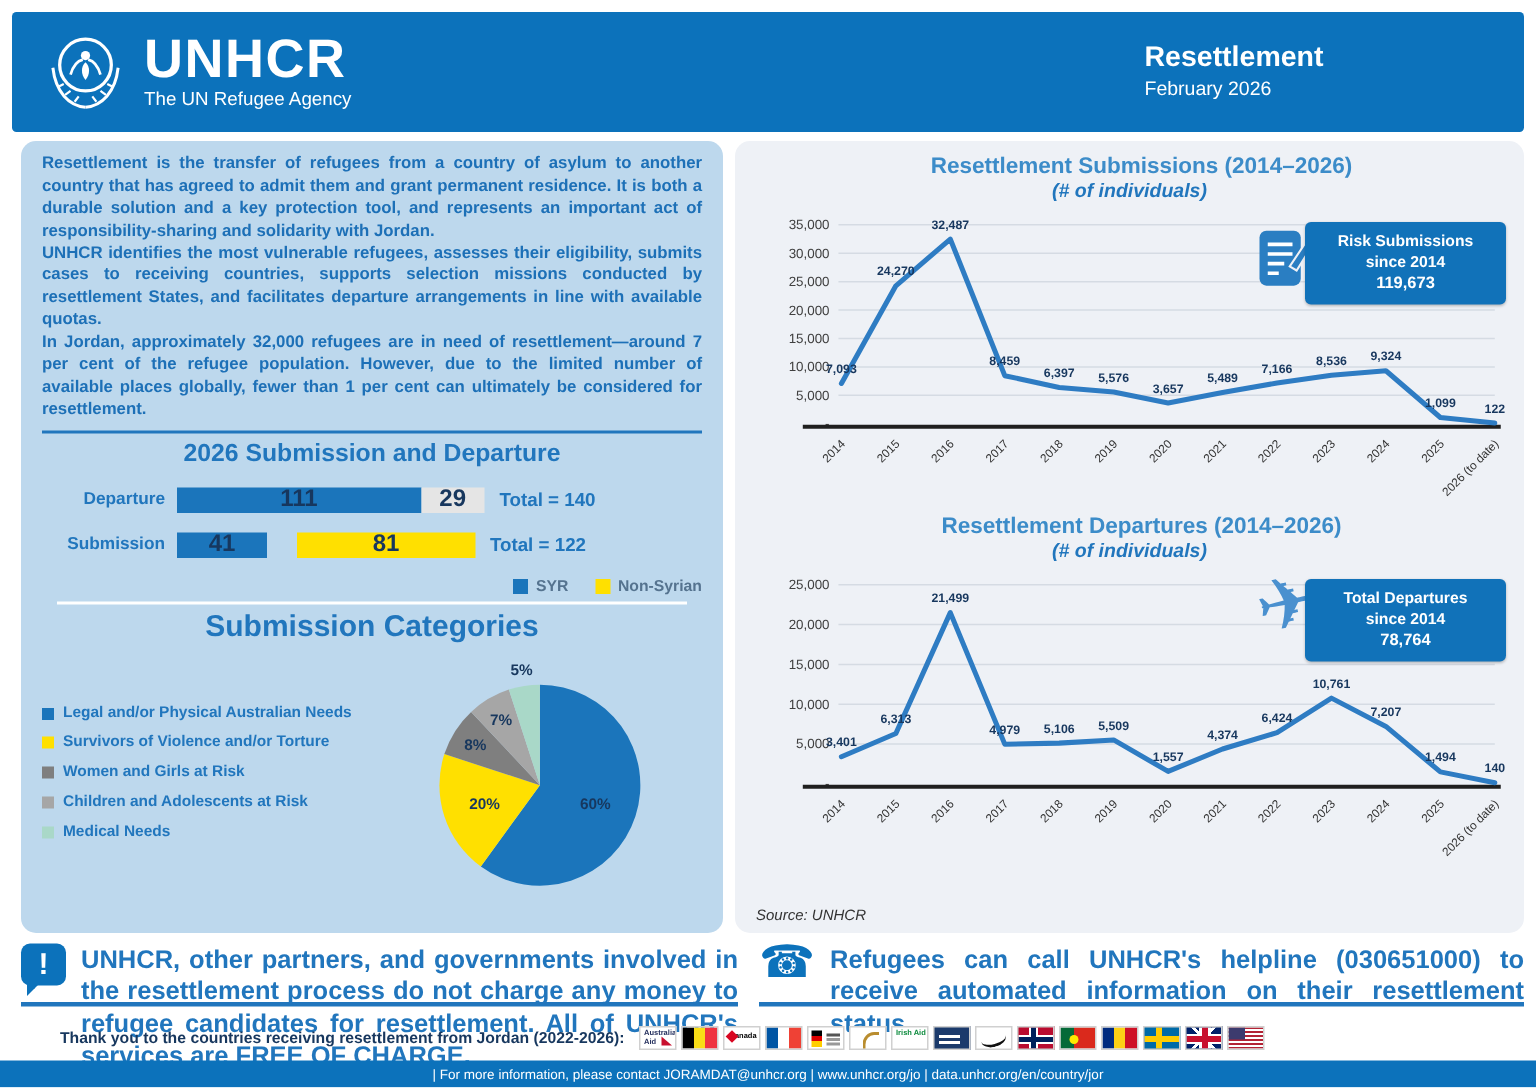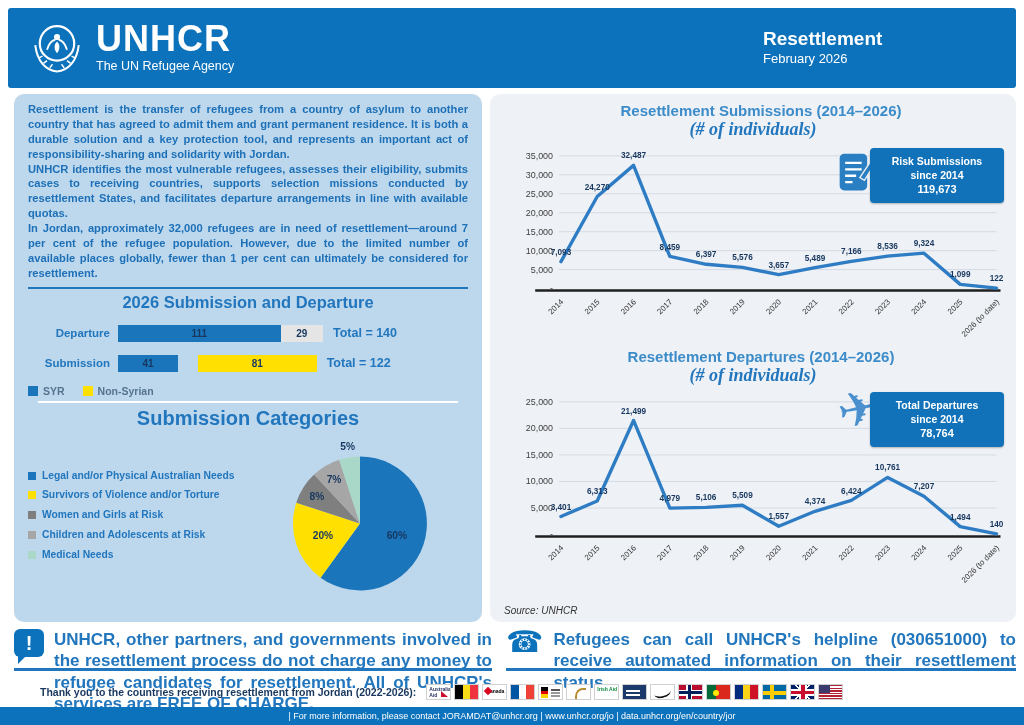--- a/index.html
+++ b/index.html
@@ -25,37 +25,37 @@
   .divider-blue{border:none;border-top:2px solid #2176bd;margin:6px 0 4px 0;}
   .divider-white{border:none;border-top:2px solid #ffffff;margin:4px 10px;}
 
   .h-bars{color:#2176bd;font-size:16.5px;font-weight:bold;text-align:center;margin:2px 0 10px 0;}
   .h-pie{color:#2176bd;font-size:20px;font-weight:bold;text-align:center;margin:4px 0 6px 0;}
 
   
   .bar-row{display:flex;align-items:center;margin:13px 0;}
   .bar-cat{width:82px;text-align:right;color:#2176bd;font-weight:bold;font-size:11.5px;padding-right:8px;flex:none;}
   .bar-stack{display:flex;height:17px;flex:none;}
-  .bar-seg{display:flex;align-items:center;justify-content:center;font-size:10px;font-weight:bold;color:#17375e;height:17px;}
+  .bar-seg{display:flex;align-items:center;justify-content:center;font-size:16px;font-weight:bold;color:#17375e;height:17px;}
   .bar-total{margin-left:10px;color:#2176bd;font-weight:bold;font-size:12.5px;}
-  .bar-legend{display:flex;justify-content:flex-start;gap:18px;margin:2px 0 2px 0;}
+  .bar-legend{display:flex;justify-content:flex-end;gap:18px;margin:2px 0 2px 0;}
   .bar-legend .li{display:flex;align-items:center;gap:5px;font-size:10.5px;font-weight:bold;color:#55738f;}
   .swatch{width:10px;height:10px;flex:none;}
 
   
   .pie-wrap{display:flex;align-items:center;}
   .pie-legend{width:222px;flex:none;}
   .pie-legend .li{display:flex;gap:6px;margin:7px 0;color:#2176bd;font-weight:bold;font-size:10.3px;line-height:1.25;align-items:flex-start;}
   .pie-legend .swatch{width:8px;height:8px;margin-top:2px;}
   .pie-svg{flex:1;}
 
   
   .chart-box{position:relative;width:100%;}
   .c-title{color:#3c8cc9;font-size:15px;font-weight:bold;text-align:center;margin-top:8px;margin-left:16px;}
-  .c-sub{color:#2176bd;font-size:18px;font-weight:bold;font-style:italic;text-align:center;margin-bottom:2px;font-family:Liberation Serif, serif;}
+  .c-sub{color:#2176bd;font-size:13px;font-weight:bold;font-style:italic;text-align:center;margin-bottom:2px;}
   .line-svg{display:block;width:516px;height:198px;margin:0 auto;}
   .badge{position:absolute;background:#1172b9;color:#fff;border-radius:4px;padding:6px 8px;text-align:center;font-weight:bold;font-size:10.5px;line-height:1.35;box-shadow:0 1px 2px rgba(0,0,0,.25);}
   .badge .big{display:block;font-size:11px;}
   .badge span{display:block;}
   .badge-subs{right:12px;top:46px;width:118px;}
   .badge-deps{right:12px;top:44px;width:118px;}
   .doc-icon{position:absolute;right:136px;top:48px;width:44px;height:46px;}
   .plane-icon{position:absolute;right:138px;top:38px;font-size:48px;color:#4a90cf;transform:rotate(-12deg);line-height:1;}
   .source{position:absolute;left:14px;bottom:6px;font-size:10px;font-style:italic;color:#333;}
 

